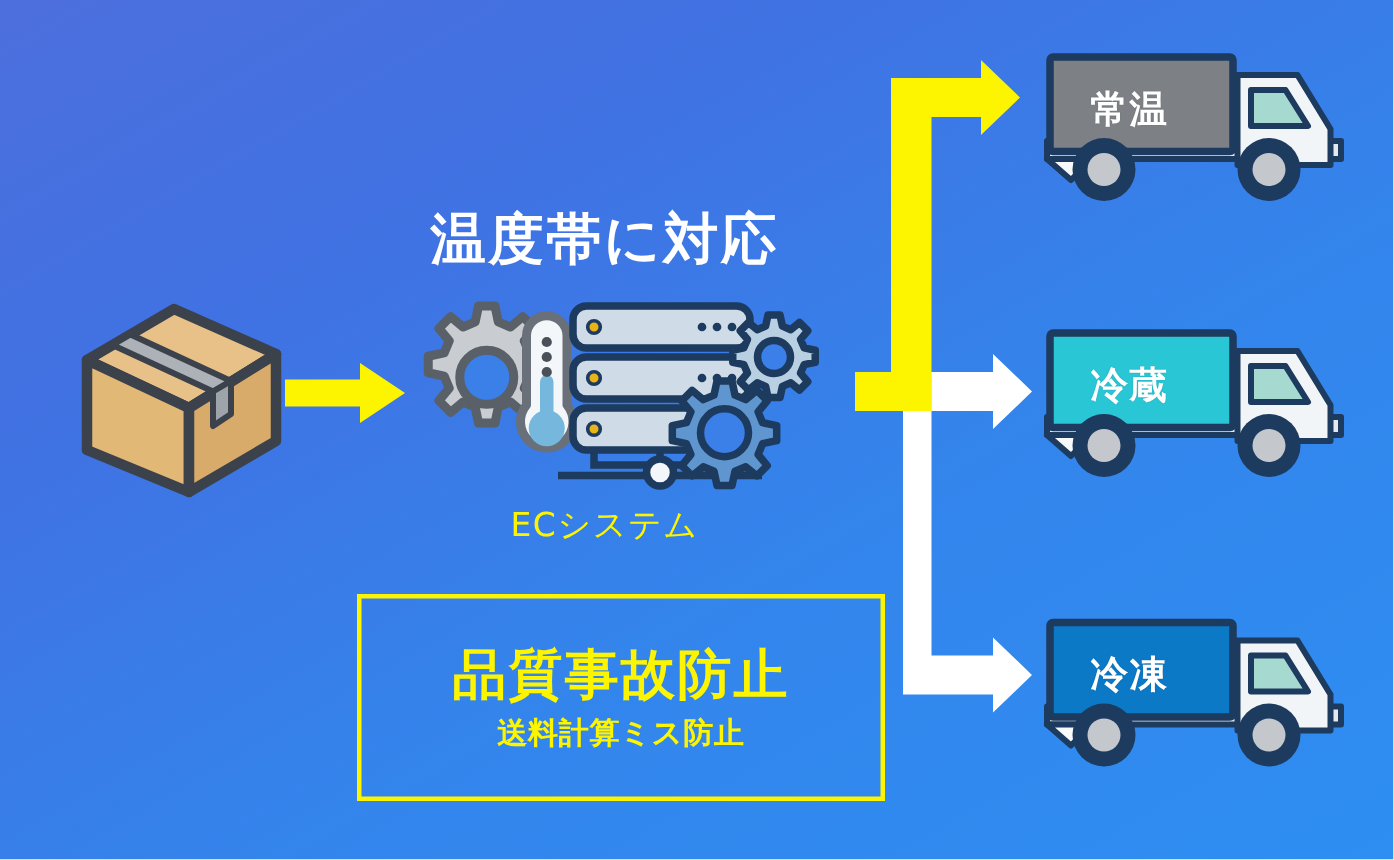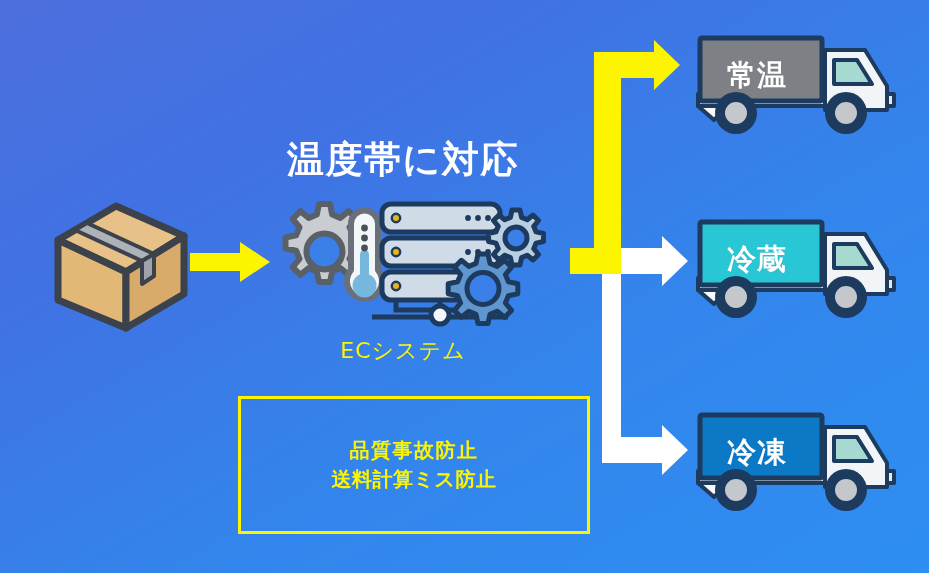--- a/index.html
+++ b/index.html
@@ -43,35 +43,35 @@
     width: 352px; height: 138px;
     border: 3px solid #fdf500;
     display: flex;
     flex-direction: column;
     align-items: center;
     justify-content: center;
     gap: 6px;
   }
   .benefit-line {
     color: #fdf500;
-    font-size: 20px;
+    font-size: 36px;
     font-weight: 700;
     letter-spacing: 1.5px;
     line-height: 1.15;
     white-space: nowrap;
     text-align: center;
   }
   .benefit-line.wide { font-size: 20px; letter-spacing: 0.5px; }
 
   
   .truck { position: absolute; }
   .truck-label {
     position: absolute;
     color: #ffffff;
-    font-size: 29px;
+    font-size: 25px;
     font-weight: 700;
     letter-spacing: 1px;
     white-space: nowrap;
     text-shadow: 0 0 1px rgba(0,0,0,.18);
   }
   svg { display: block; overflow: visible; }
 </style>
 </head>
 <body>
 

